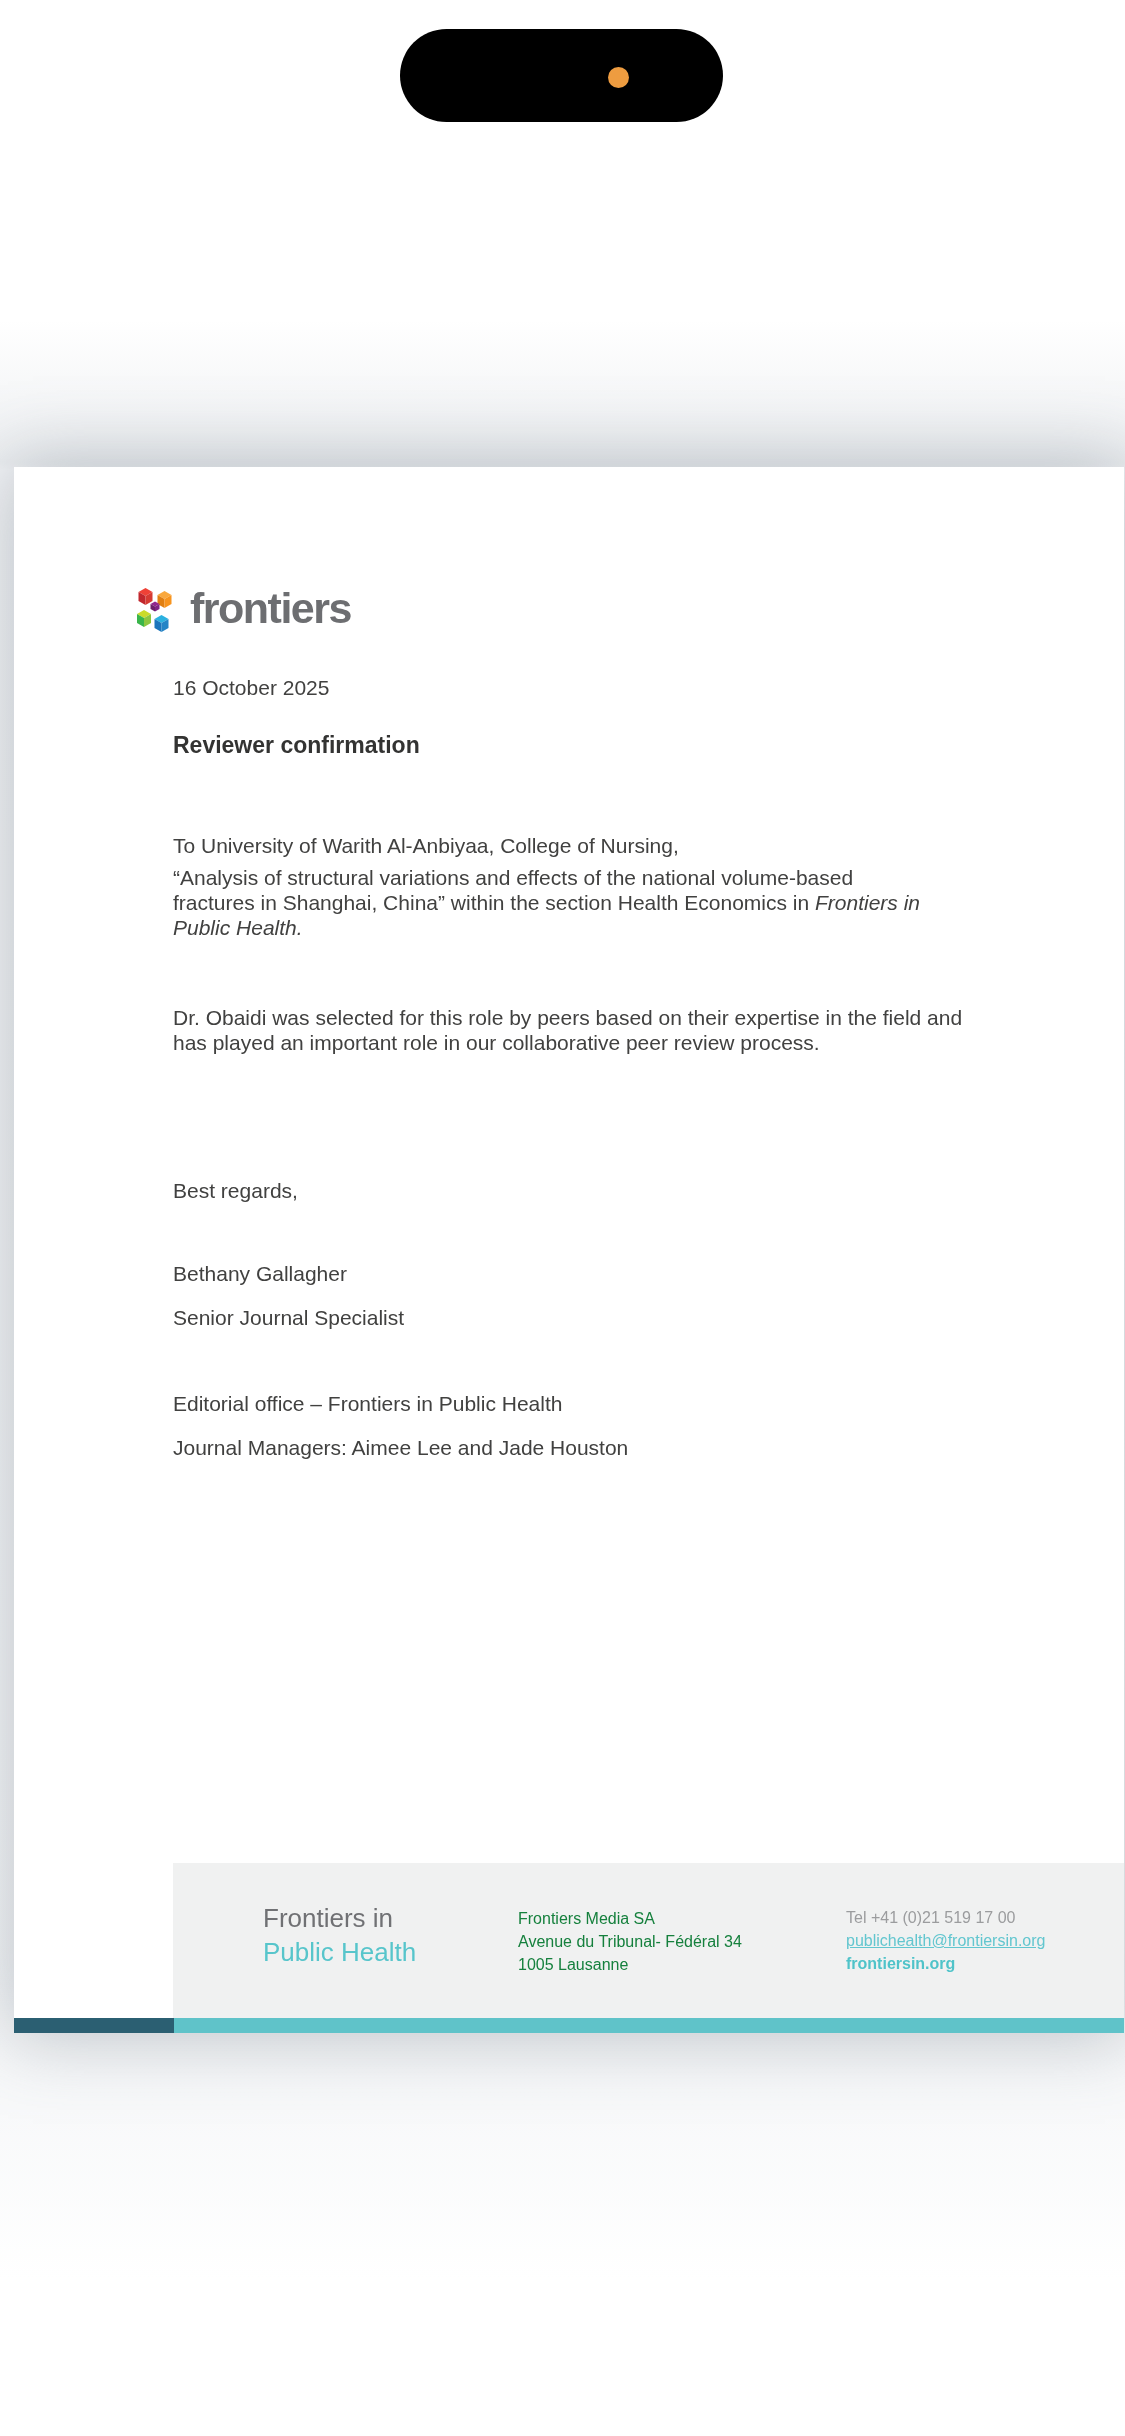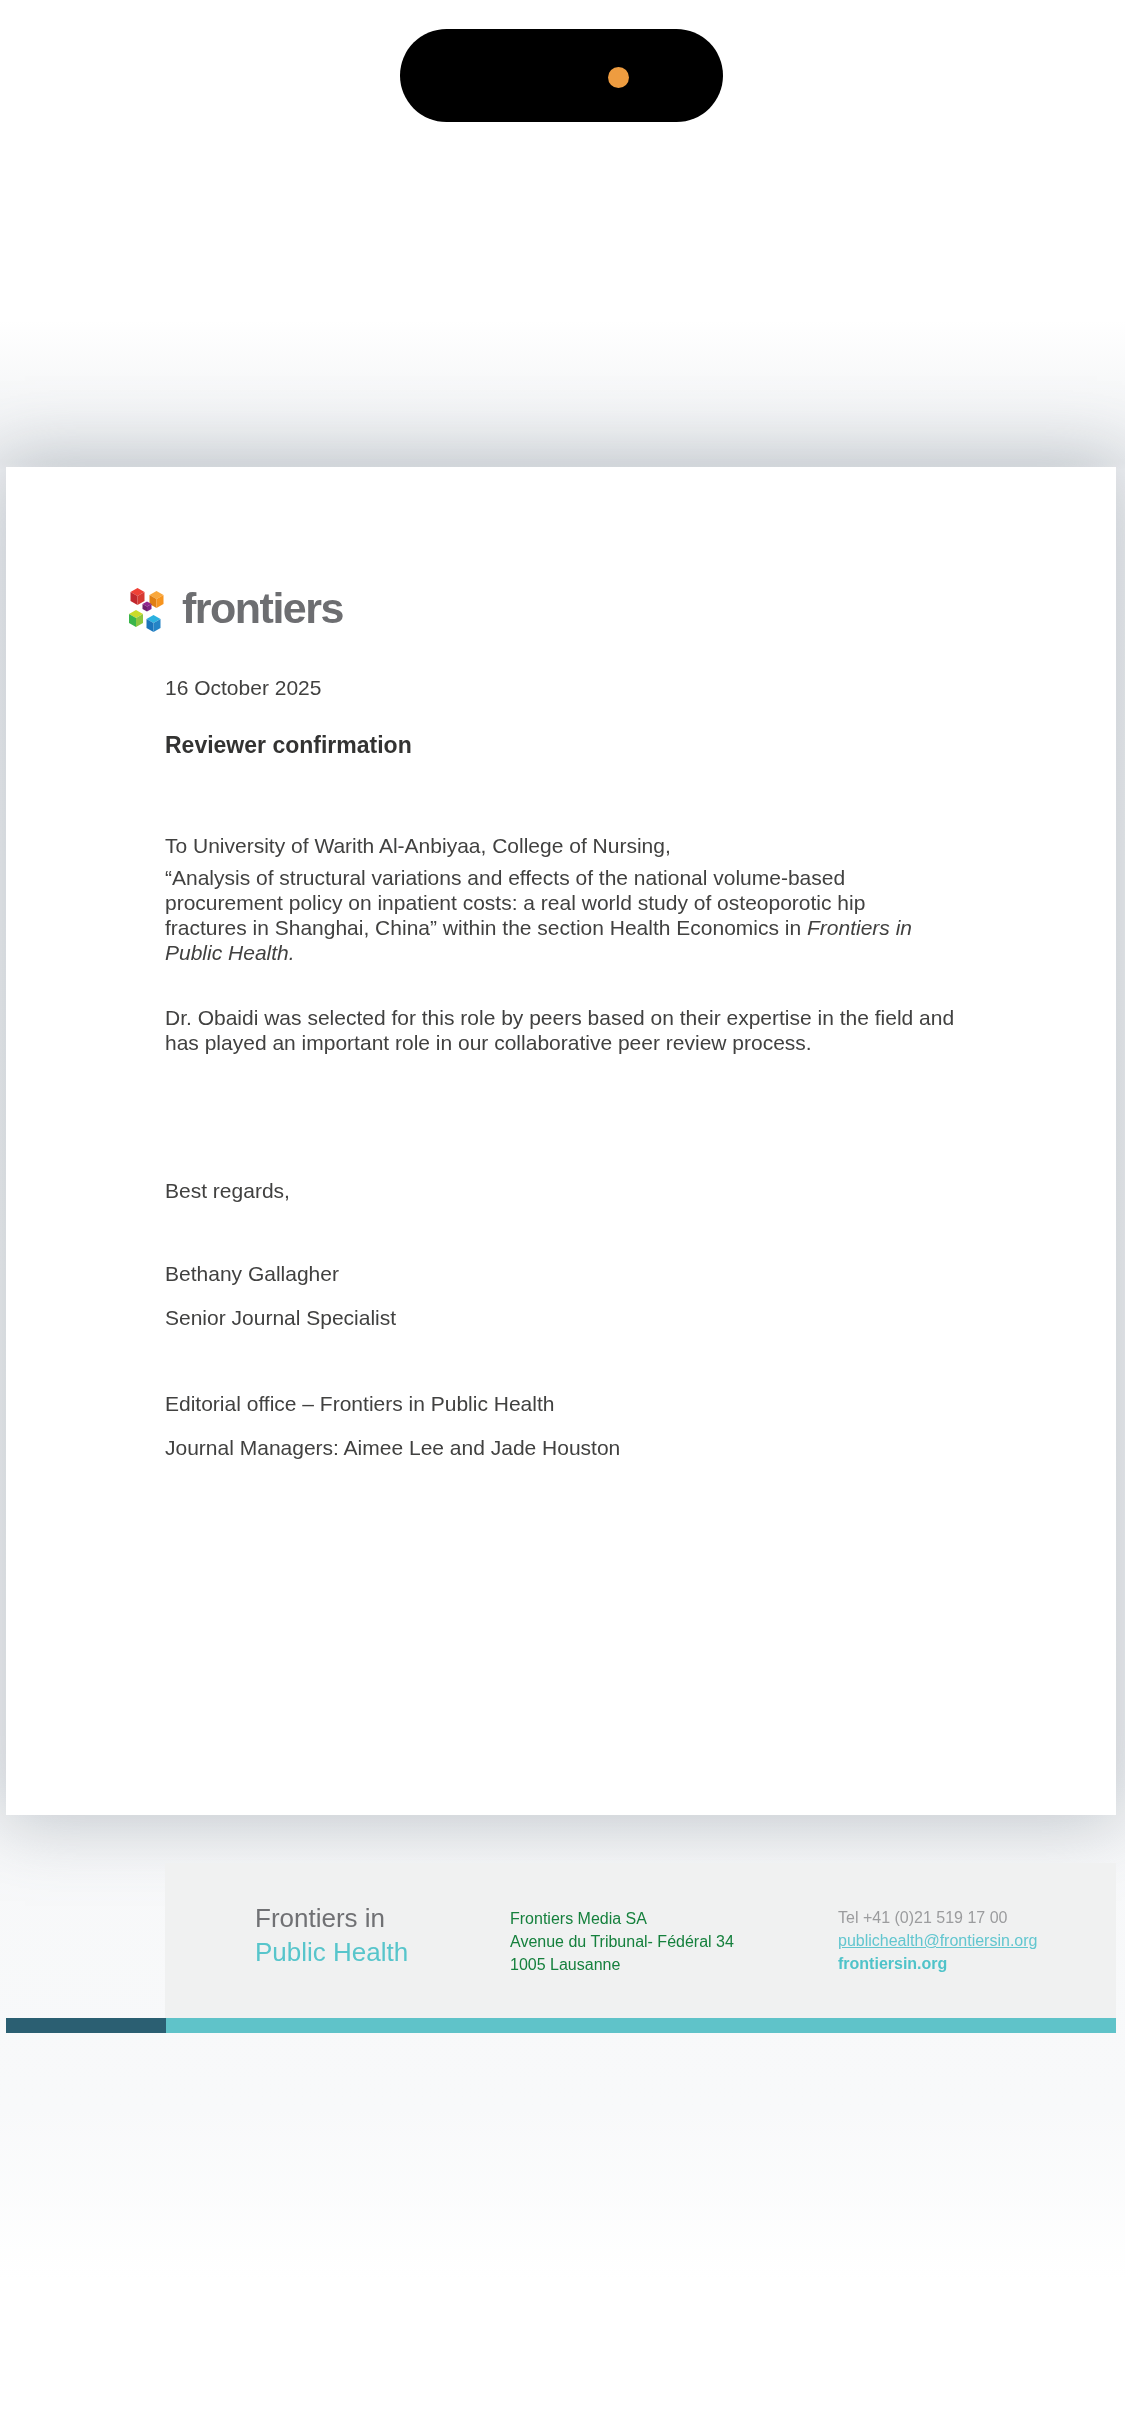--- a/index.html
+++ b/index.html
@@ -13,21 +13,21 @@
   .mic-dot{position:absolute;left:208px;top:38px;width:21px;height:21px;border-radius:50%;background:#ee9c40;}
   
   .page-pill{
     position:absolute;left:738px;top:200px;width:325px;height:123px;border-radius:62px;background:#ffffff;
     box-shadow:0 14px 34px rgba(40,50,60,0.14),0 3px 8px rgba(40,50,60,0.08);
     display:flex;align-items:center;justify-content:center;gap:20px;
   }
   .page-pill .pill-label{font-family:"DejaVu Sans",sans-serif;font-size:46px;color:#121212;font-weight:500;line-height:1;padding-top:2px;}
   
   .page{
-    position:absolute;left:6px;top:467px;width:1110px;height:1348px;background:#ffffff;
+    position:absolute;left:14px;top:467px;width:1110px;height:1566px;background:#ffffff;
     box-shadow:0 0 70px 6px rgba(120,130,142,0.45);
   }
   
   .logo{position:absolute;left:119px;top:118px;display:flex;align-items:center;gap:11px;}
   .logo-text{font-size:43px;font-weight:700;color:#6d6e71;letter-spacing:-1.5px;line-height:1;padding-bottom:4px;}
   
   .letter-block{position:absolute;left:159px;width:830px;font-size:21px;line-height:25px;color:#414140;}
   .letter-line{white-space:pre;}
   .letter-block.heading{font-size:23px;font-weight:700;color:#333332;}
   .letter-block .it{font-style:italic;}
@@ -90,21 +90,20 @@
           <div class="letter-line"><span>16 October 2025</span></div>
         </div>
         <div class="letter-block heading" style="top: 266px;">
           <div class="letter-line"><span>Reviewer confirmation</span></div>
         </div>
         <div class="letter-block" style="top: 366px;">
           <div class="letter-line"><span>To University of Warith Al-Anbiyaa, College of Nursing,</span></div>
         </div>
         <div class="letter-block" style="top: 398px;">
           <div class="letter-line"><span>“Analysis of structural variations and effects of the national volume-based</span></div>
-          <div class="letter-line"><span>procurement policy on inpatient costs: a real world study of osteoporotic hip</span></div>
           <div class="letter-line"><span>fractures in Shanghai, China” within the section Health Economics in </span><span class="it">Frontiers in</span></div>
           <div class="letter-line"><span class="it">Public Health.</span></div>
         </div>
         <div class="letter-block" style="top: 538px;">
           <div class="letter-line"><span>Dr. Obaidi was selected for this role by peers based on their expertise in the field and</span></div>
           <div class="letter-line"><span>has played an important role in our collaborative peer review process.</span></div>
         </div>
         <div class="letter-block" style="top: 604px;">
         </div>
         <div class="letter-block" style="top: 711px;">

